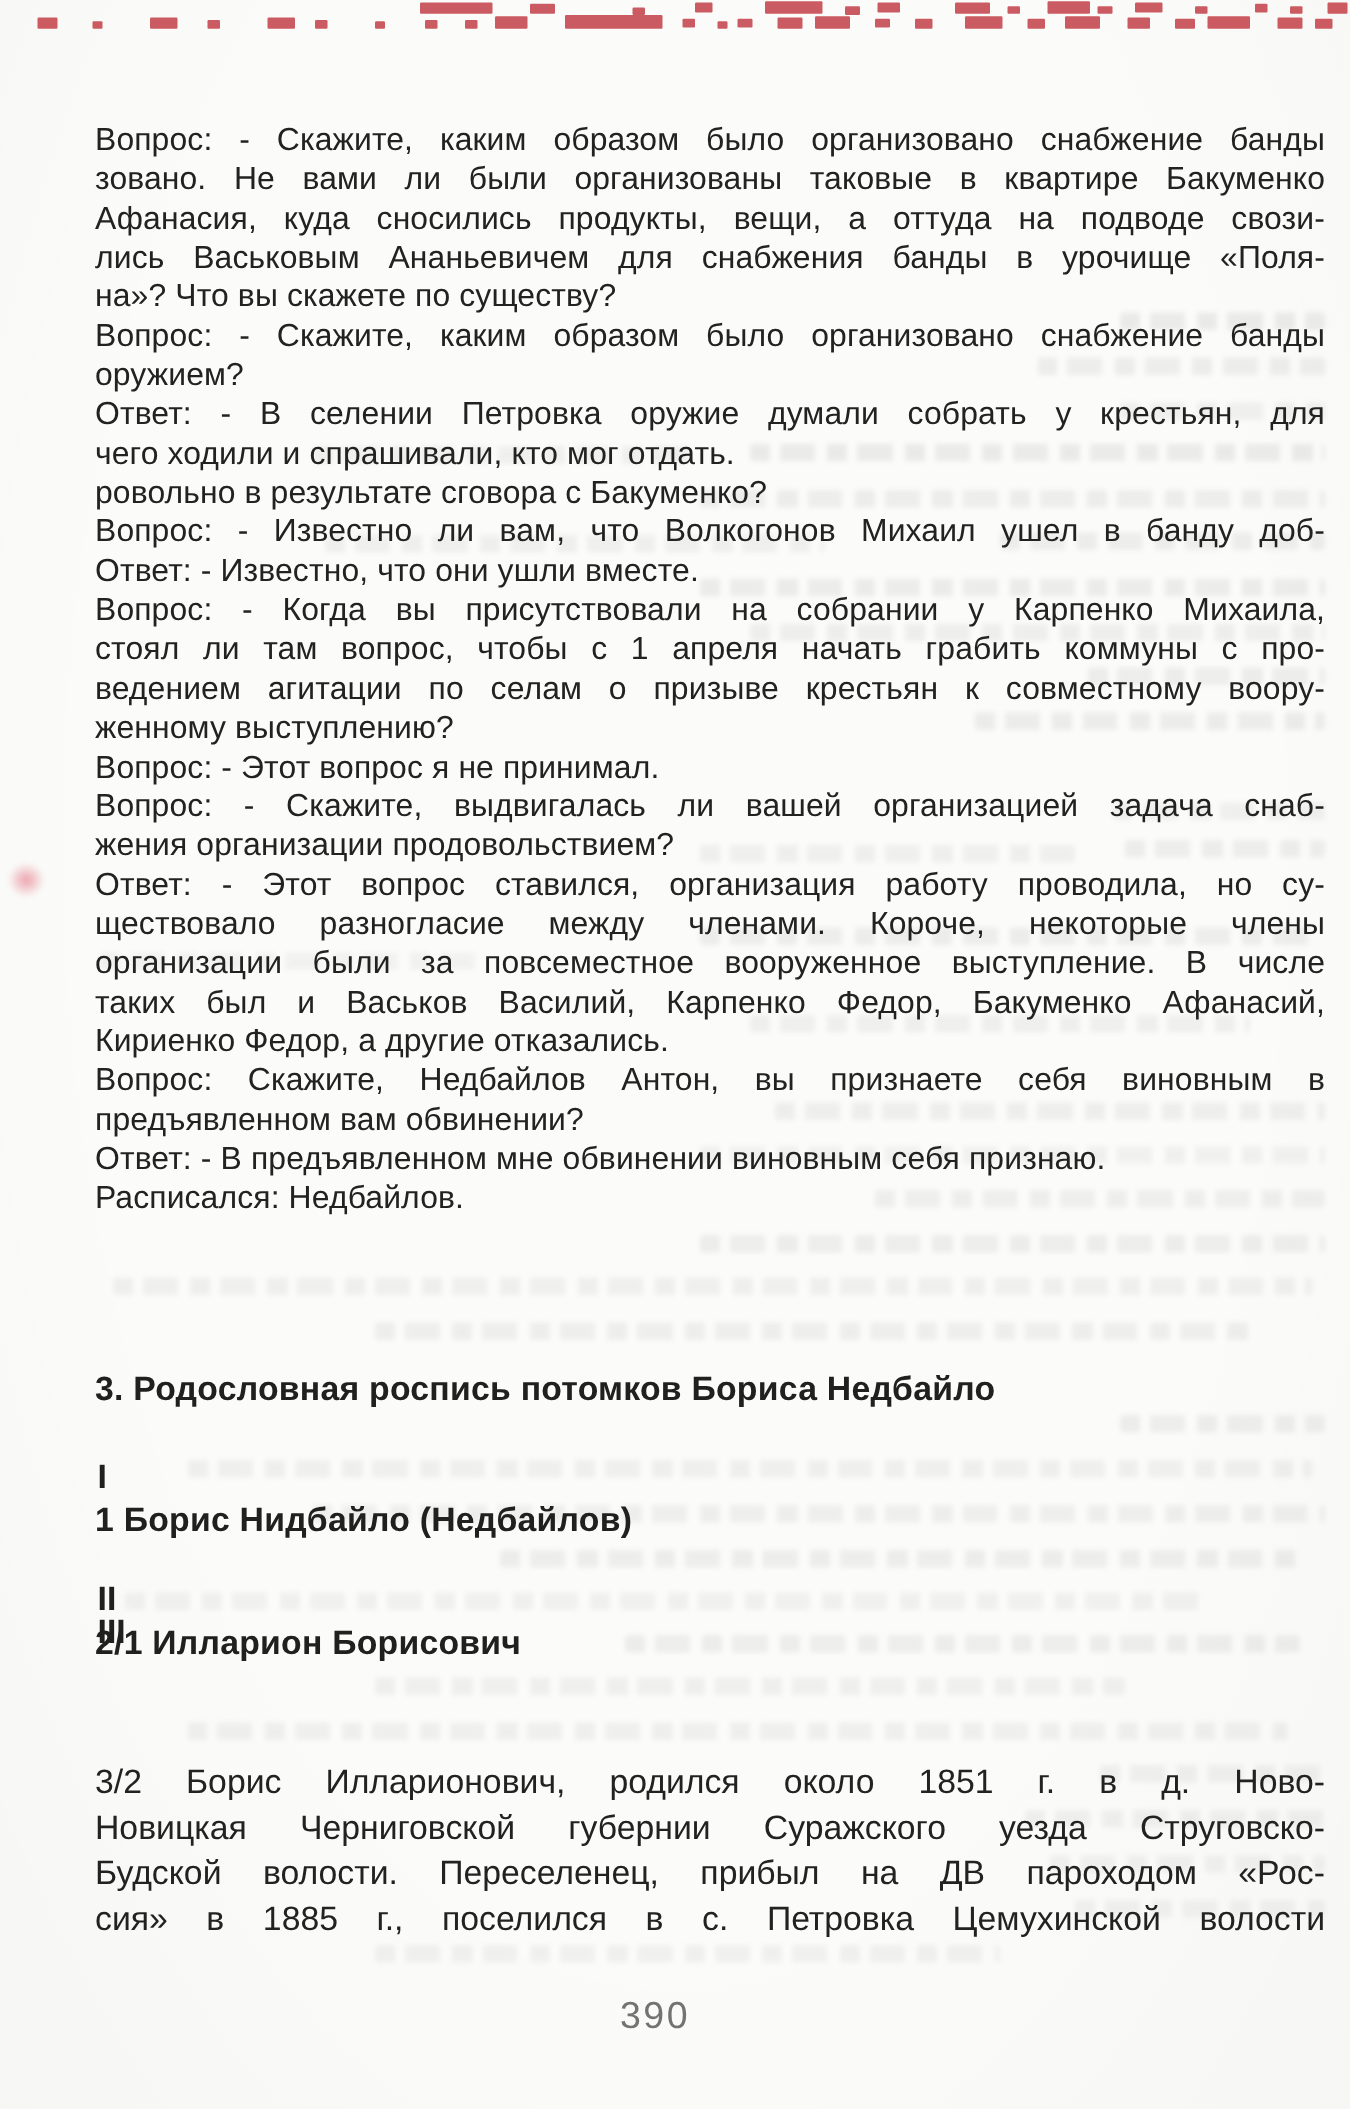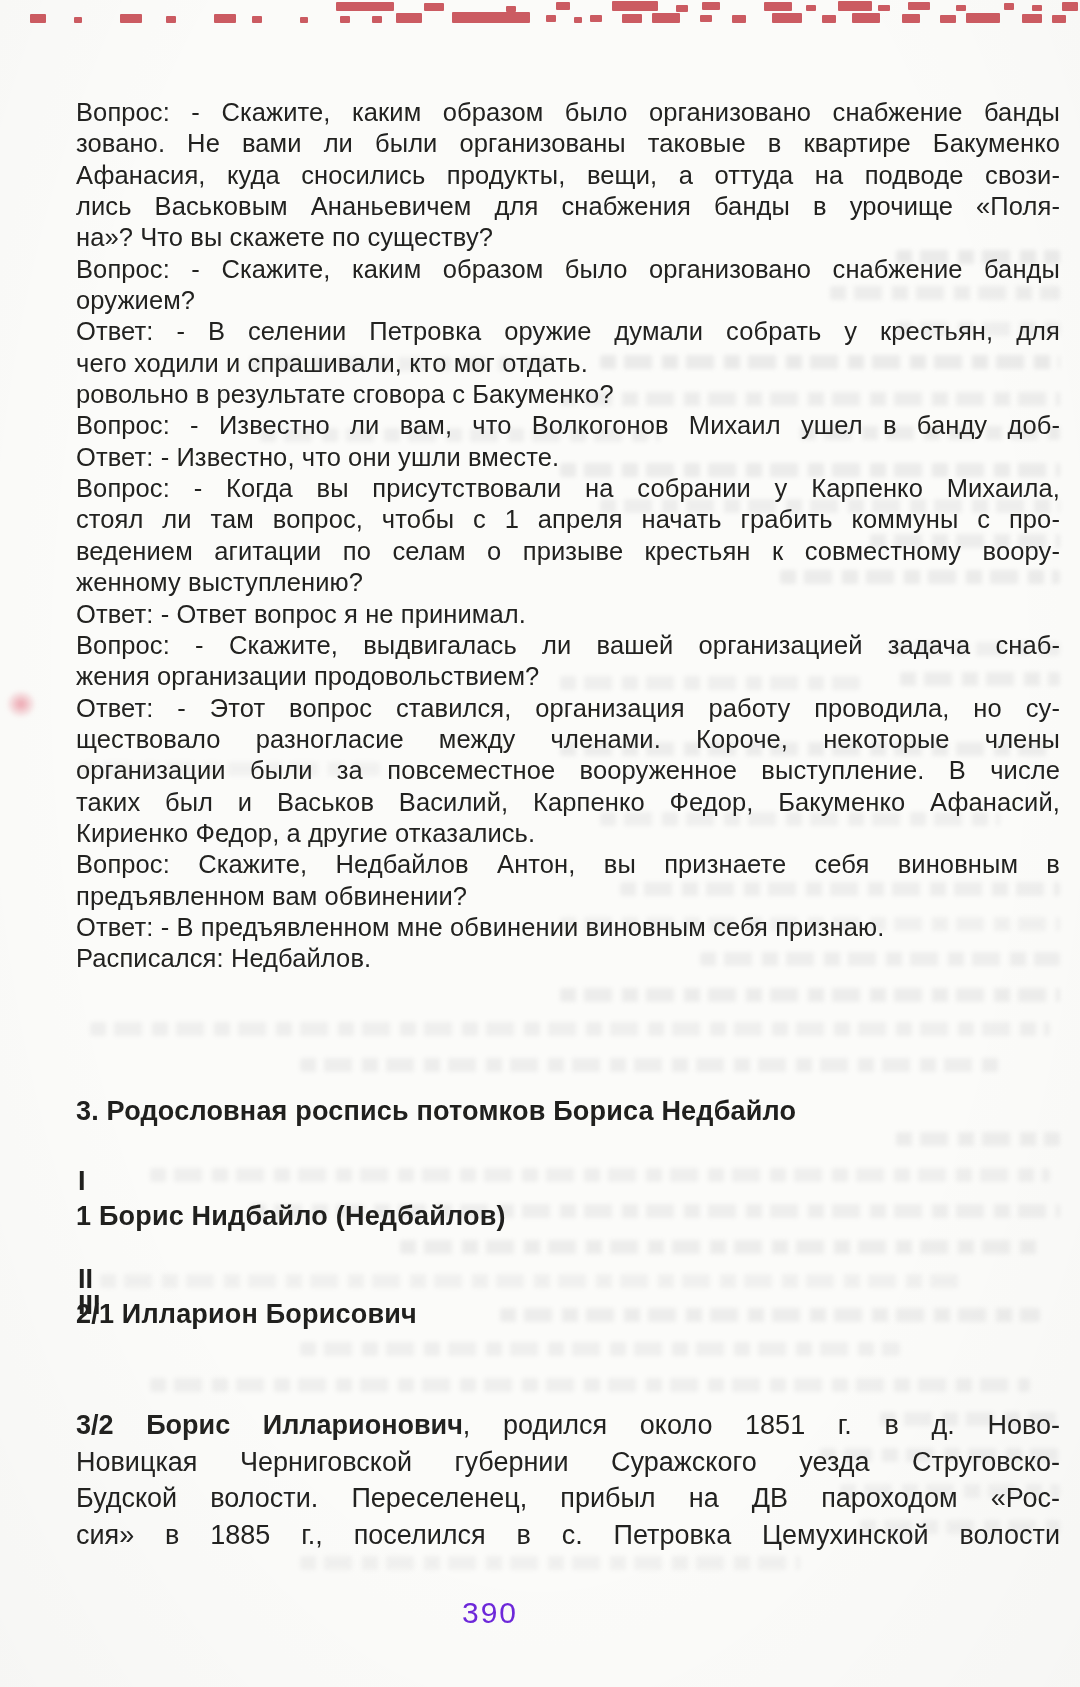--- a/index.html
+++ b/index.html
@@ -44,21 +44,21 @@
   #gen2-entry{top:1299px;}
   #gen3-numeral{top:1290px;}
   .gen3{
     position:absolute;left:76px;top:1407px;width:984px;
     font-size:27px;color:#222220;
   }
   .gen3 .gline{
     height:36.6px;line-height:36.6px;white-space:nowrap;
     text-align:justify;text-align-last:justify;
   }
-  .gen3 .bold{font-weight:700;}
+  .gen3 .bold{font-weight:400;}
 
   .pagenum{
     position:absolute;left:428px;top:1596px;width:124px;
     text-align:center;font-size:30px;color:#4d4d4b;letter-spacing:2px;
   }
 
   
   .watermark{
     position:absolute;left:890px;top:1704px;width:171px;height:41px;
     box-sizing:border-box;padding:7px 9px;text-decoration:underline;
@@ -199,21 +199,21 @@
       <div>
         <div class="line last">Ответ: - Известно, что они ушли вместе.</div>
       </div>
       <div>
         <div class="line">Вопрос: - Когда вы присутствовали на собрании у Карпенко Михаила,</div>
         <div class="line">стоял ли там вопрос, чтобы с 1 апреля начать грабить коммуны с про-</div>
         <div class="line">ведением агитации по селам о призыве крестьян к совместному воору-</div>
         <div class="line last">женному выступлению?</div>
       </div>
       <div>
-        <div class="line last">Ответ: - Ответ вопрос я не принимал.</div>
+        <div class="line last">Вопрос: - Этот вопрос я не принимал.</div>
       </div>
       <div>
         <div class="line">Вопрос: - Скажите, выдвигалась ли вашей организацией задача снаб-</div>
         <div class="line last">жения организации продовольствием?</div>
       </div>
       <div>
         <div class="line">Ответ: - Этот вопрос ставился, организация работу проводила, но су-</div>
         <div class="line">ществовало разногласие между членами. Короче, некоторые члены</div>
         <div class="line">организации были за повсеместное вооруженное выступление. В числе</div>
         <div class="line">таких был и Васьков Василий, Карпенко Федор, Бакуменко Афанасий,</div>
@@ -240,19 +240,19 @@
   <div class="entry" id="gen2-entry">2/1 Илларион Борисович</div>
 
   <div class="numeral" id="gen3-numeral">III</div>
   <div class="gen3" id="gen3-para">
       <div class="gline"><span class="bold">3/2 Борис Илларионович</span>, родился около 1851 г. в д. Ново-</div>
       <div class="gline">Новицкая Черниговской губернии Суражского уезда Струговско-</div>
       <div class="gline">Будской волости. Переселенец, прибыл на ДВ пароходом «Рос-</div>
       <div class="gline">сия» в 1885 г., поселился в с. Петровка Цемухинской волости</div>
     </div>
 
-  <div class="pagenum" style="color: #6d28d9;">390</div>
+  <div class="pagenum" style="color: #737373; text-align: right;">390</div>
 
   <div class="watermark" id="wm-box" style="background: rgb(123, 122, 225);">
     <div class="inner" style="color: rgb(95, 94, 214);">chronolog.online</div>
   </div>
 
 </div>
 
 </body></html>

